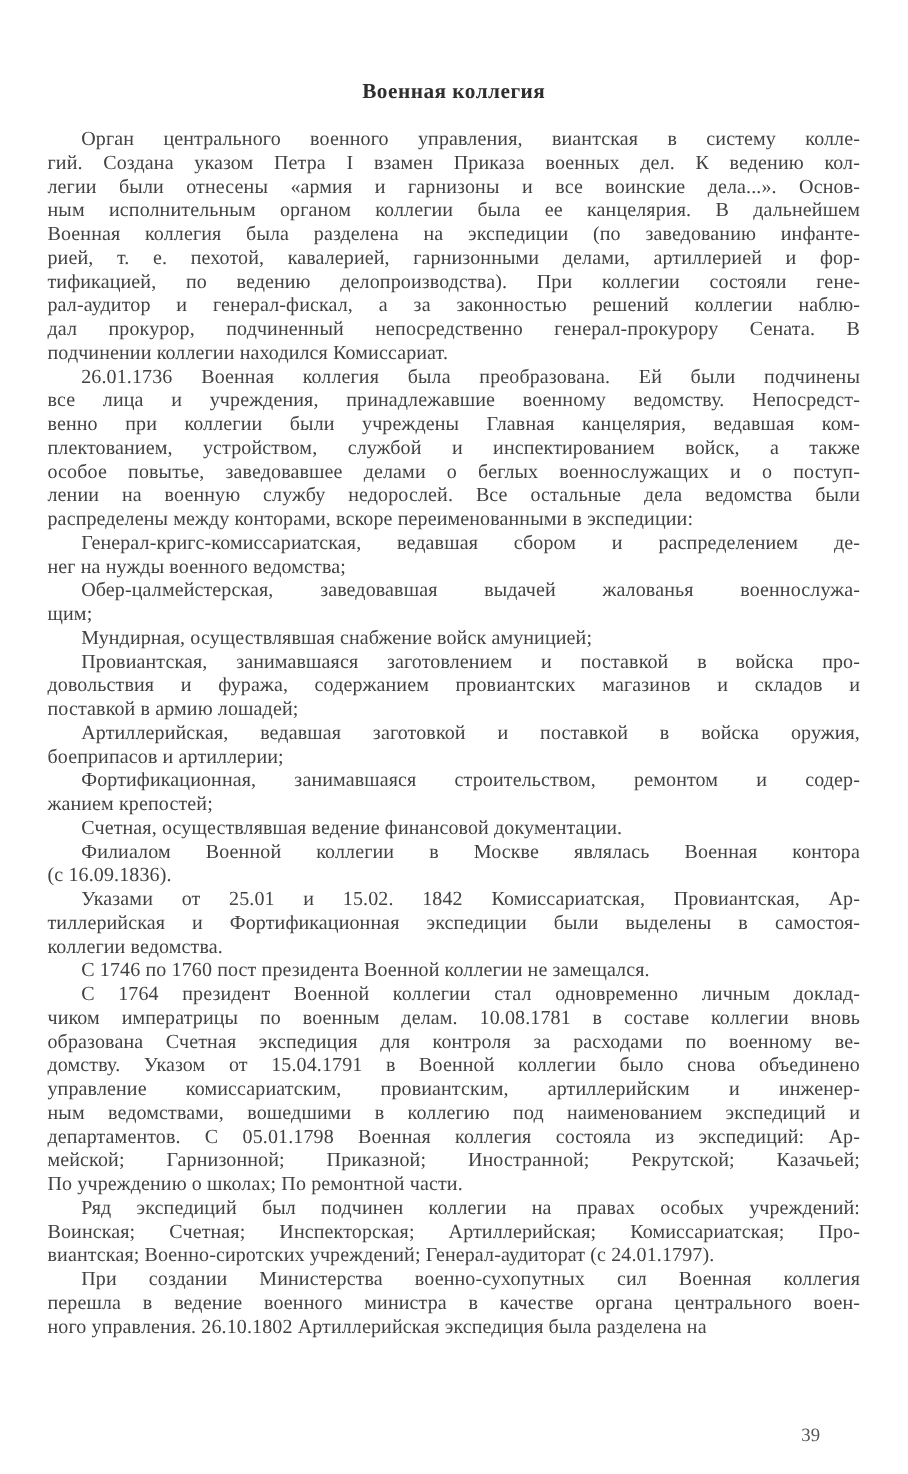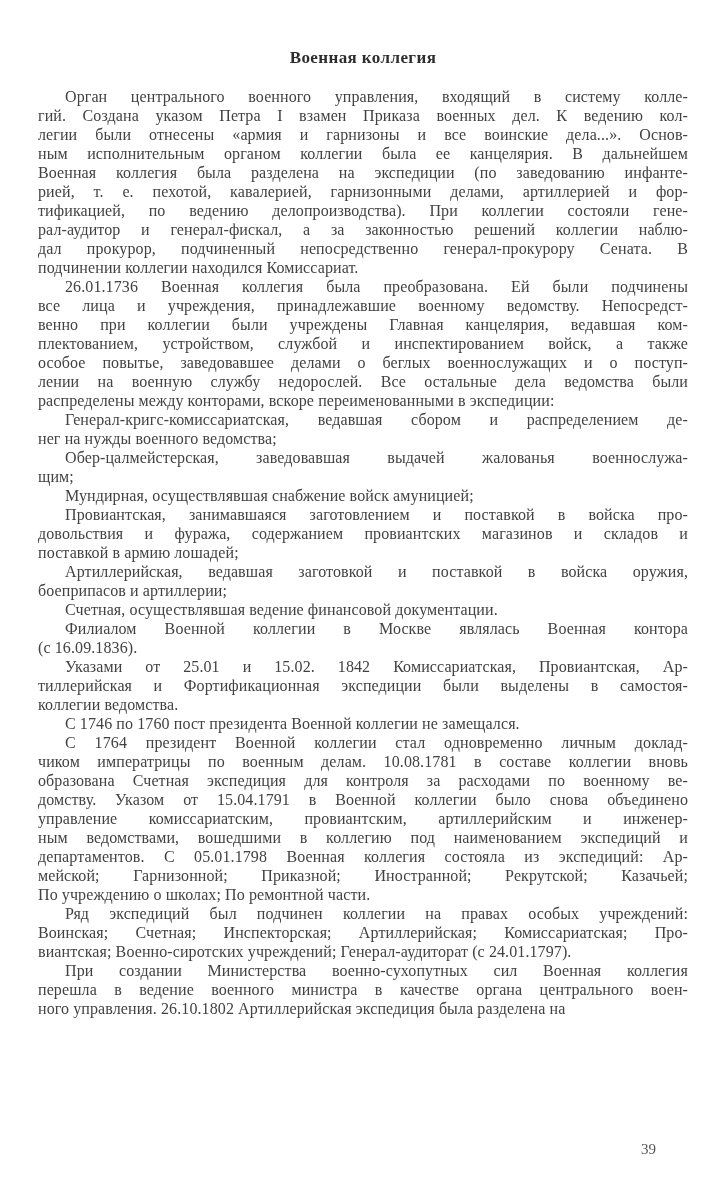--- a/index.html
+++ b/index.html
@@ -11,21 +11,21 @@
     position: relative;
     width: 726px;
     height: 1179px;
     background: #ffffff;
     font-family: "Liberation Serif", "DejaVu Serif", serif;
     overflow: hidden;
   }
   .content {
     position: absolute;
     left: 38px;
-    top: 47px;
+    top: 62px;
     width: 650px;
   }
   .title-block {
     text-align: center;
     margin-bottom: 19px;
   }
   .title-line {
     font-size: 17px;
     line-height: 21px;
     font-weight: bold;
@@ -67,21 +67,21 @@
 </head>
 <body>
 
 <div class="page">
   <div class="content">
     <div class="title-block">
       <div class="title-line">Военная коллегия</div>
     </div>
     <div class="doc-body">
         <div class="para">
-          <div class="line just first">Орган центрального военного управления, входящий в систему колле-</div>
+          <div class="line just first">Орган центрального военного управления, виантская в систему колле-</div>
           <div class="line just">гий. Создана указом Петра I взамен Приказа военных дел. К ведению кол-</div>
           <div class="line just">легии были отнесены «армия и гарнизоны и все воинские дела...». Основ-</div>
           <div class="line just">ным исполнительным органом коллегии была ее канцелярия. В дальнейшем</div>
           <div class="line just">Военная коллегия была разделена на экспедиции (по заведованию инфанте-</div>
           <div class="line just">рией, т. е. пехотой, кавалерией, гарнизонными делами, артиллерией и фор-</div>
           <div class="line just">тификацией, по ведению делопроизводства). При коллегии состояли гене-</div>
           <div class="line just">рал-аудитор и генерал-фискал, а за законностью решений коллегии наблю-</div>
           <div class="line just">дал прокурор, подчиненный непосредственно генерал-прокурору Сената. В</div>
           <div class="line">подчинении коллегии находился Комиссариат.</div>
         </div>
@@ -106,20 +106,24 @@
           <div class="line first">Мундирная, осуществлявшая снабжение войск амуницией;</div>
         </div>
         <div class="para">
           <div class="line just first">Провиантская, занимавшаяся заготовлением и поставкой в войска про-</div>
           <div class="line just">довольствия и фуража, содержанием провиантских магазинов и складов и</div>
           <div class="line">поставкой в армию лошадей;</div>
         </div>
         <div class="para">
           <div class="line just first">Артиллерийская, ведавшая заготовкой и поставкой в войска оружия,</div>
           <div class="line">боеприпасов и артиллерии;</div>
+        </div>
+        <div class="para">
+          <div class="line just first">Фортификационная, занимавшаяся строительством, ремонтом и содер-</div>
+          <div class="line">жанием крепостей;</div>
         </div>
         <div class="para">
           <div class="line first">Счетная, осуществлявшая ведение финансовой документации.</div>
         </div>
         <div class="para">
           <div class="line just first">Филиалом Военной коллегии в Москве являлась Военная контора</div>
           <div class="line">(с 16.09.1836).</div>
         </div>
         <div class="para">
           <div class="line just first">Указами от 25.01 и 15.02. 1842 Комиссариатская, Провиантская, Ар-</div>

